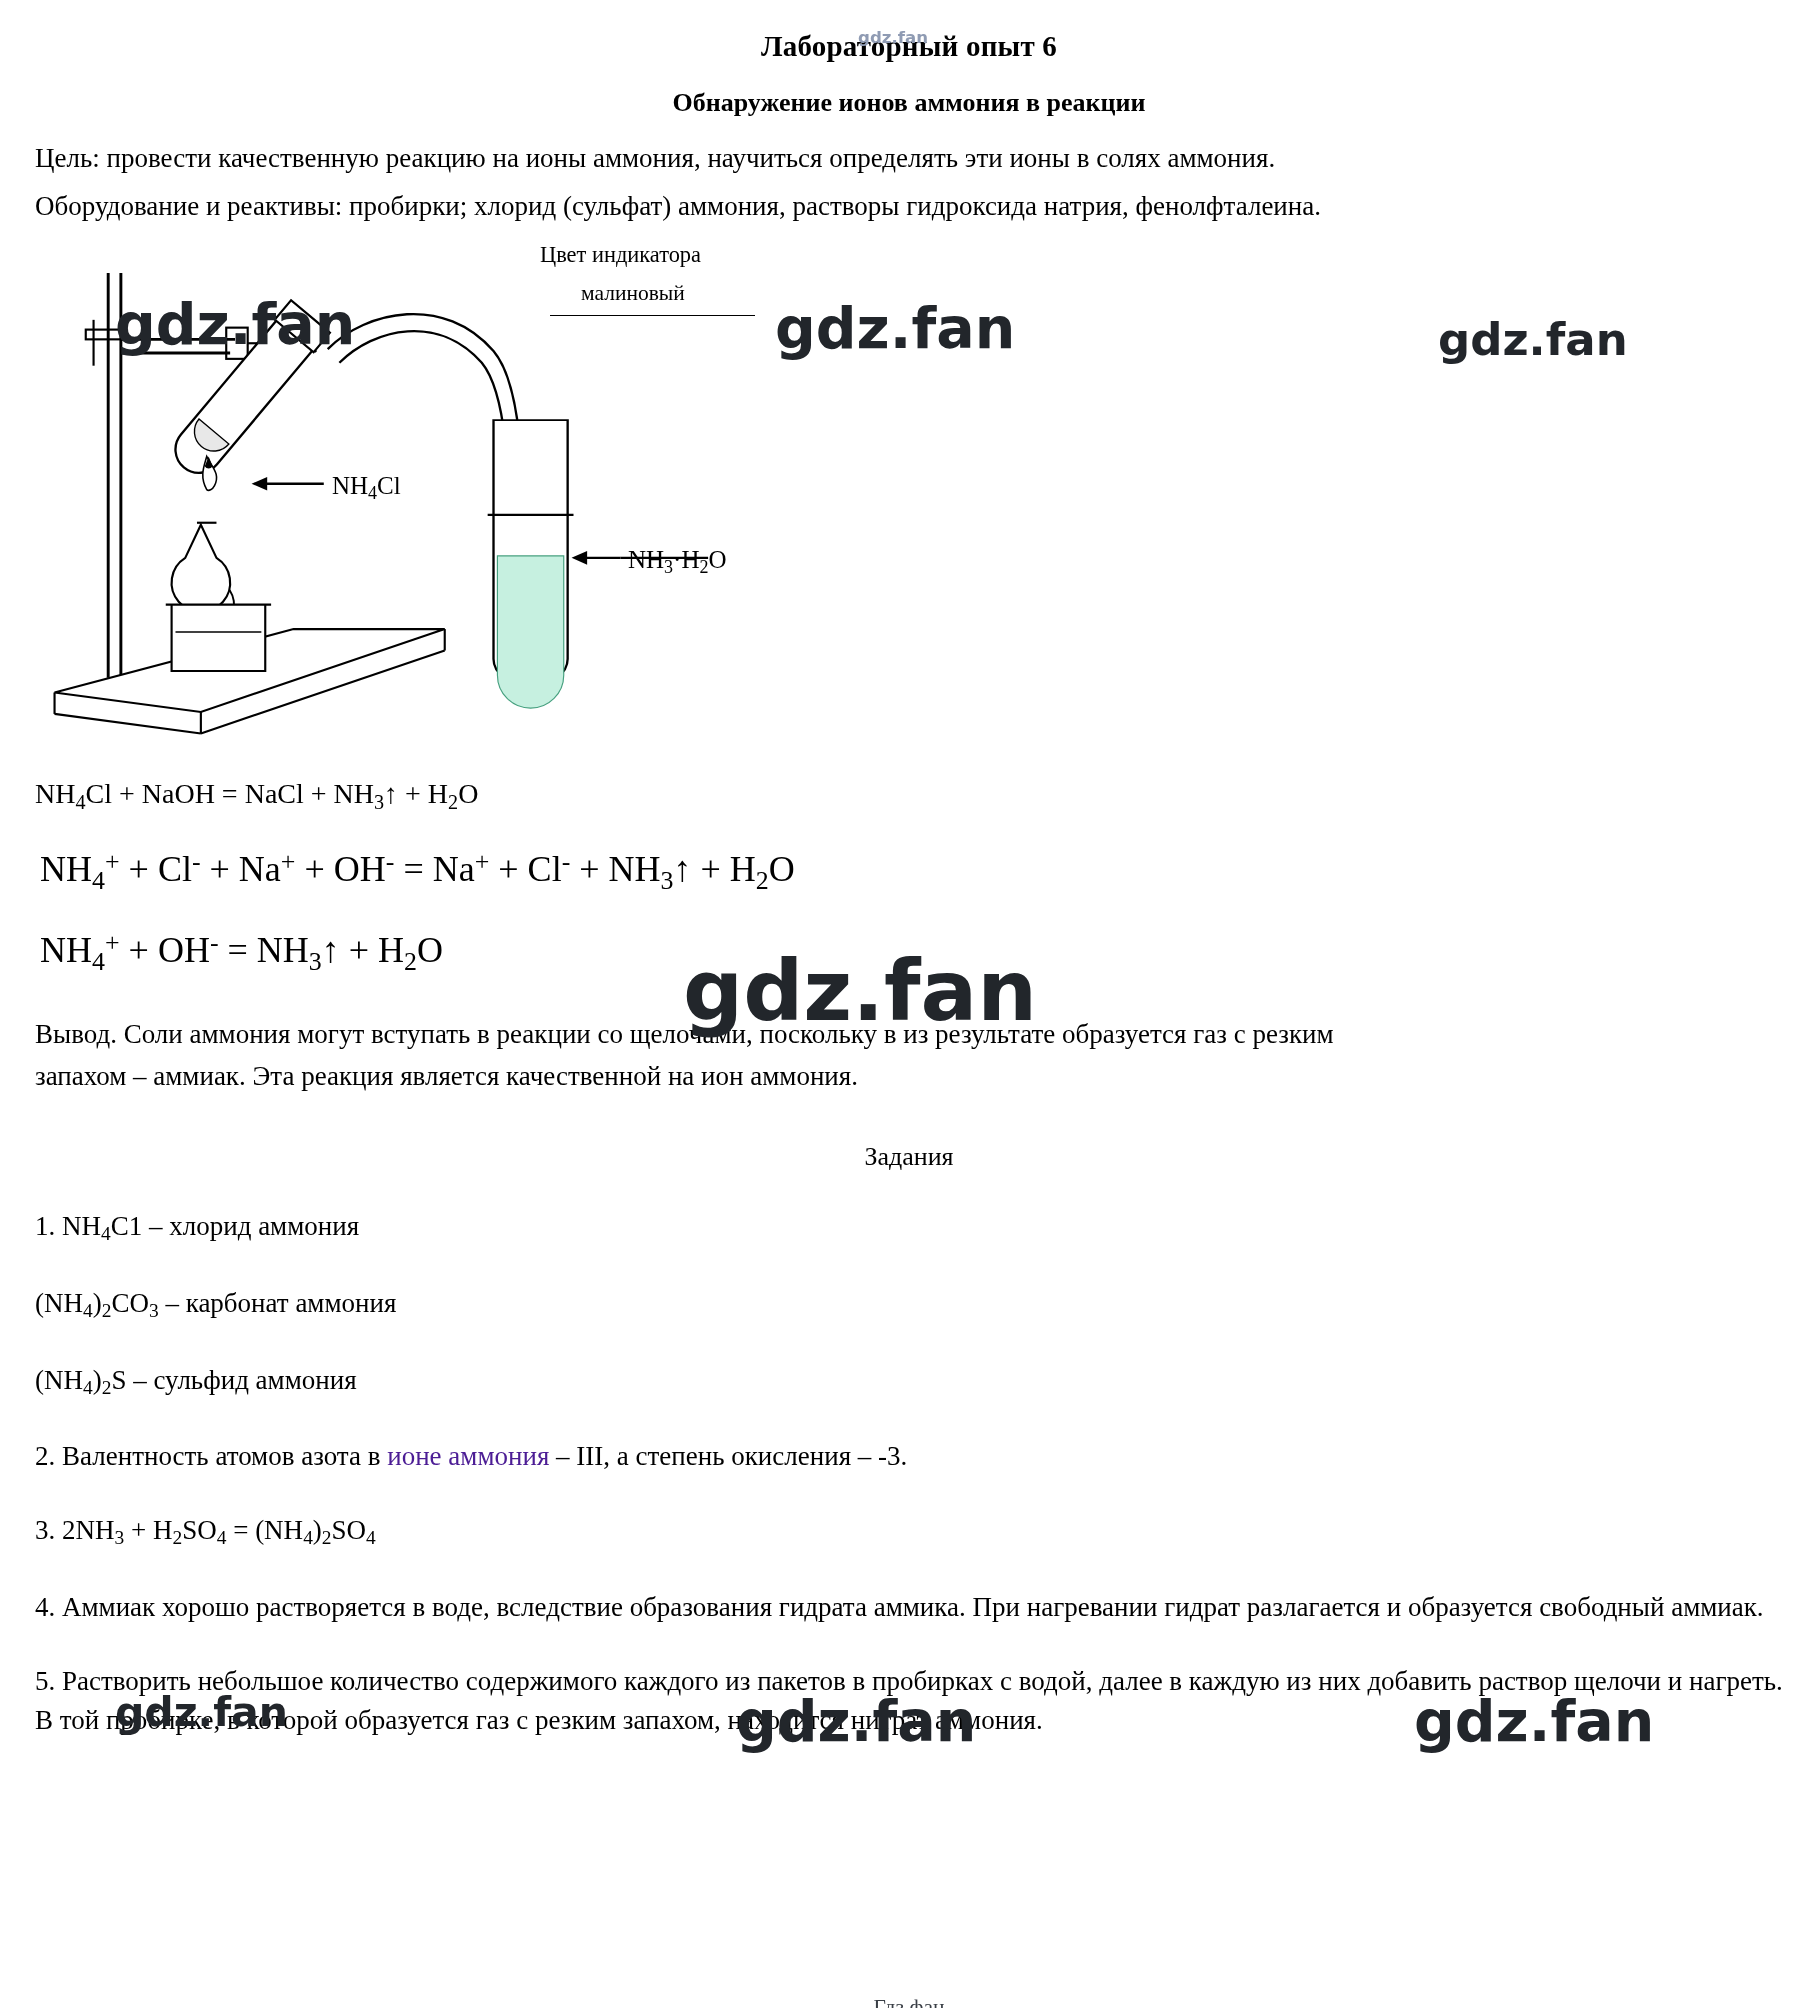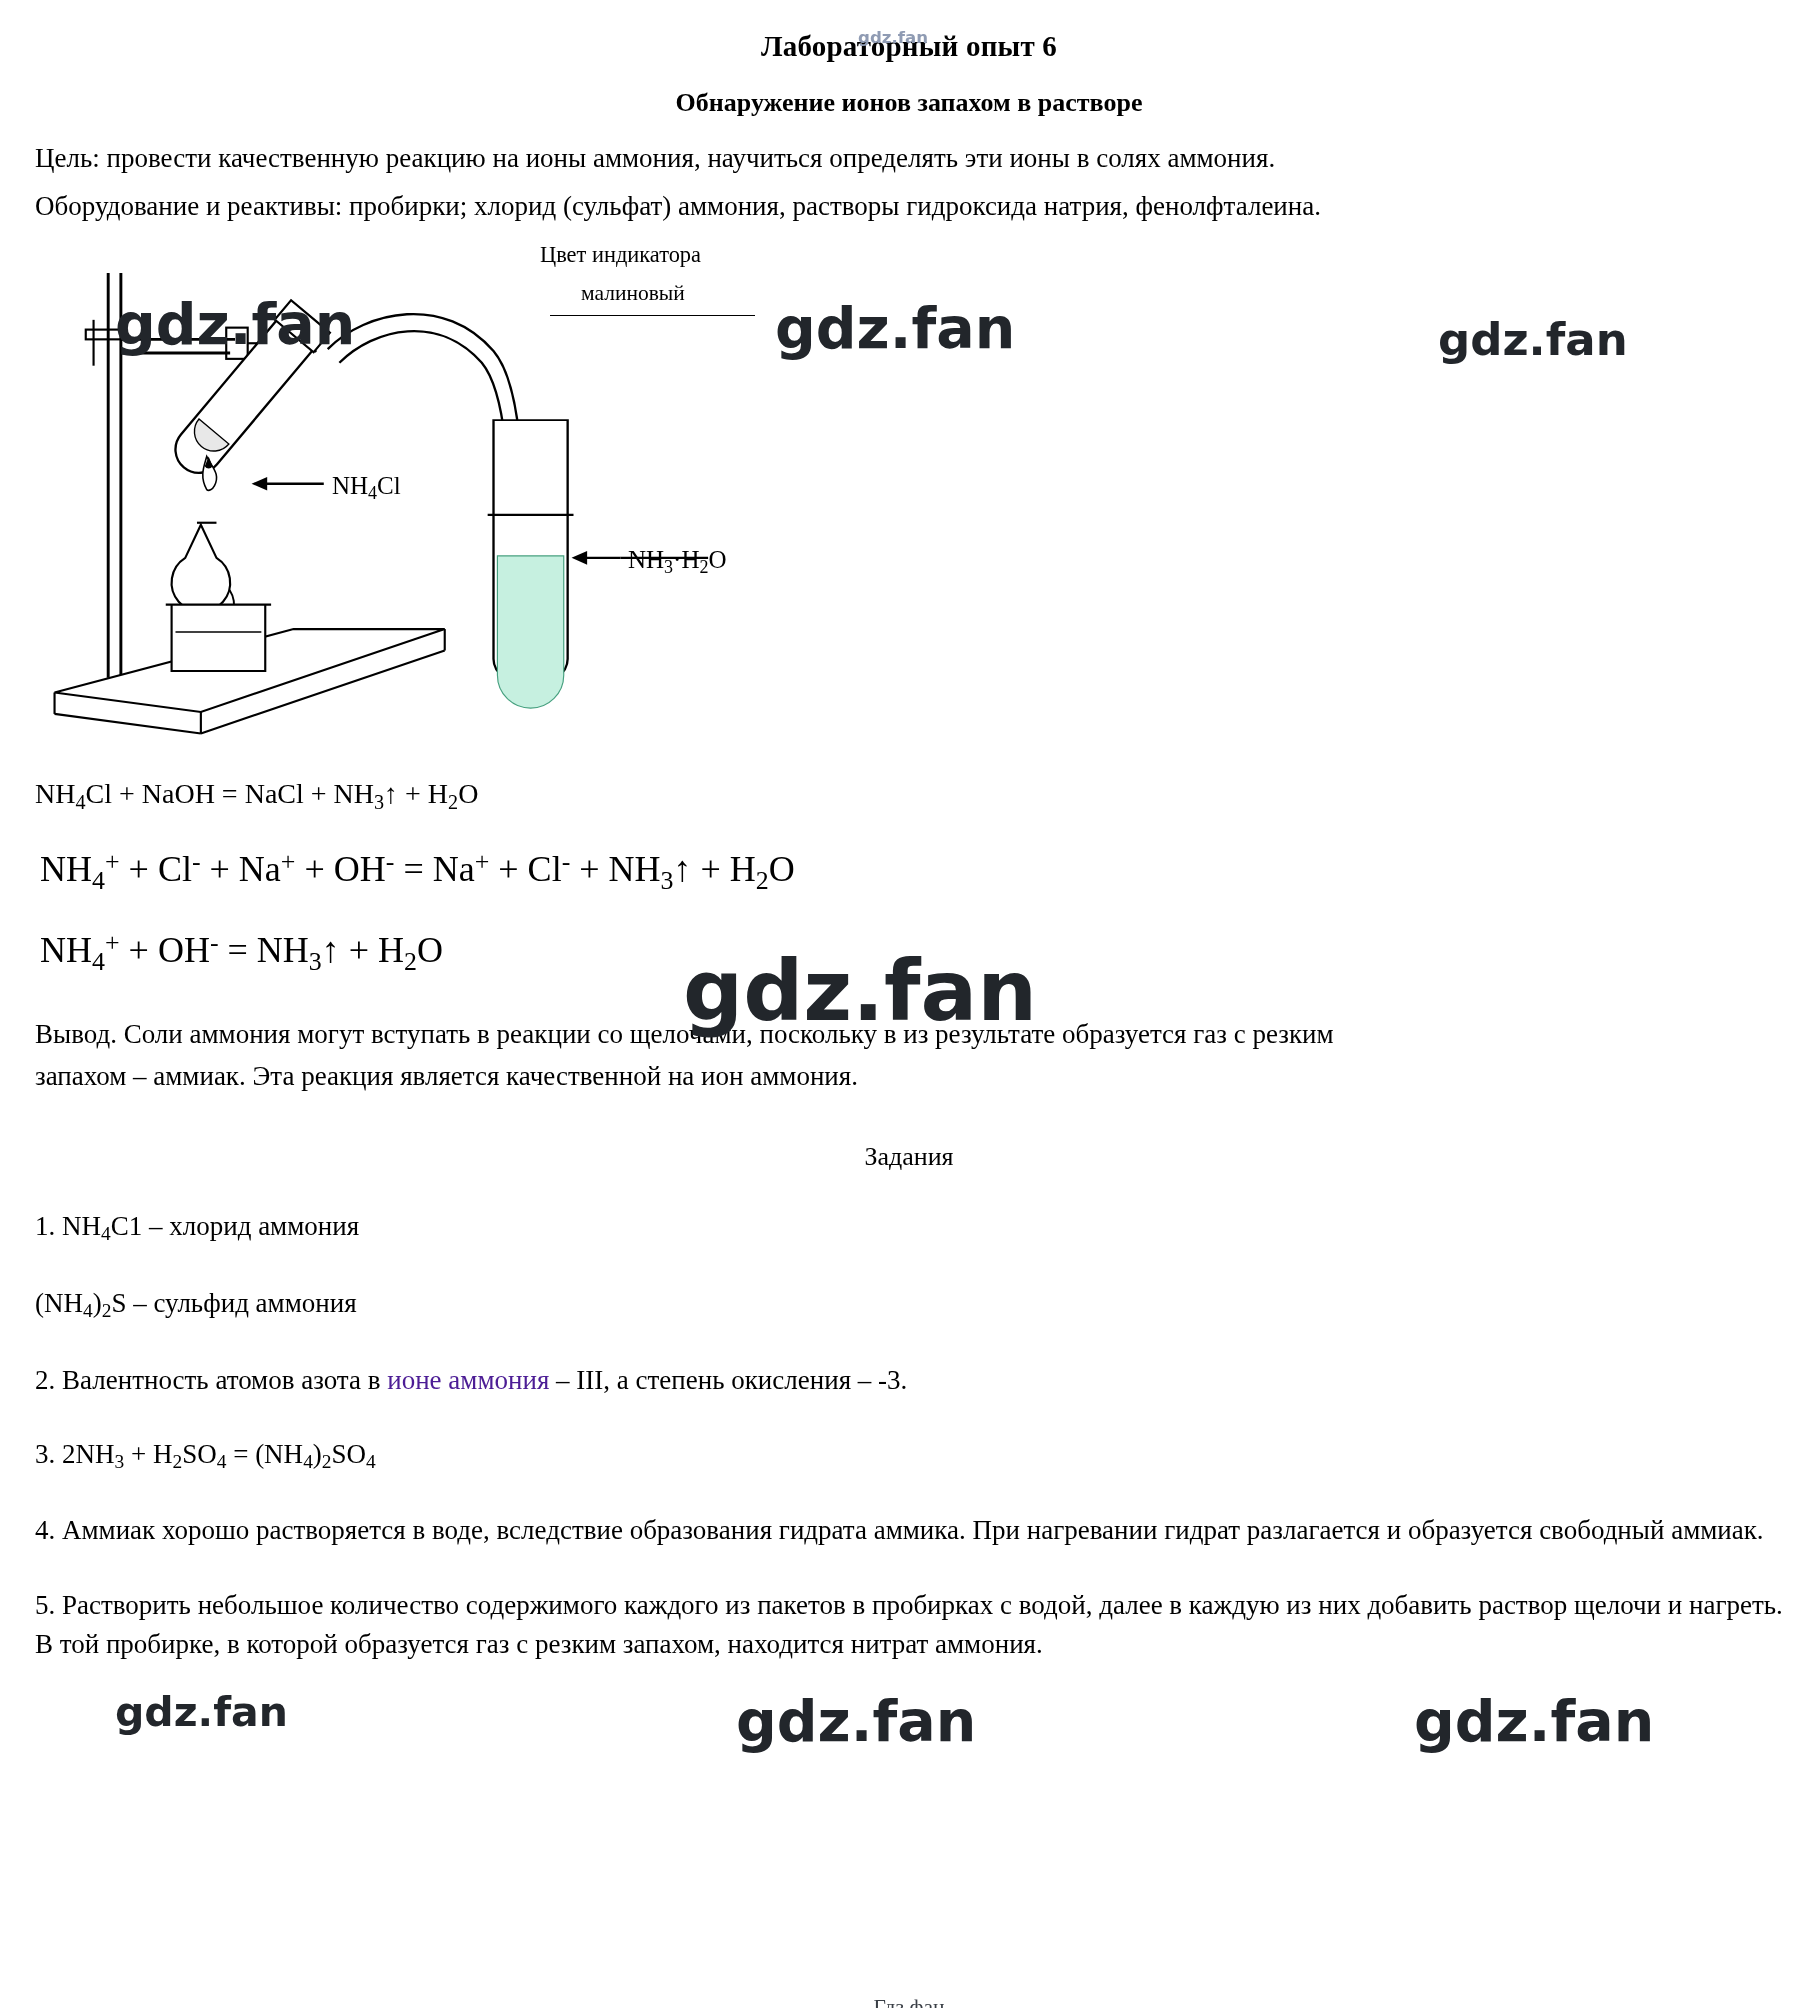--- a/index.html
+++ b/index.html
@@ -139,21 +139,21 @@
   <div class="wm wm-c">gdz.fan</div>
   <div class="wm wm-d">gdz.fan</div>
   <div class="wm wm-e">gdz.fan</div>
   <div class="wm wm-f">gdz.fan</div>
   <div class="wm wm-g">gdz.fan</div>
   <div class="wm wm-foot">Гдз.фан</div>
 
   <div class="content">
 
     <div class="title">Лабораторный опыт 6</div>
-    <div class="subtitle">Обнаружение ионов запахом в растворе</div>
+    <div class="subtitle">Обнаружение ионов аммония в реакции</div>
 
     <div class="para">Цель: провести качественную реакцию на ионы аммония, научиться определять эти ионы в солях аммония.</div>
     <div class="para tight">Оборудование и реактивы: пробирки; хлорид (сульфат) аммония, растворы гидроксида натрия, фенолфталеина.</div>
 
     <div class="figure-wrap">
 
       <div class="fig-label indicator">Цвет индикатора</div>
       <div class="fig-label malinovy">малиновый</div>
       <div class="underline-ind"></div>
 
@@ -233,20 +233,23 @@
       <div>Вывод. Соли аммония могут вступать в реакции со щелочами, поскольку в из результате образуется газ с резким</div>
       <div>запахом – аммиак. Эта реакция является качественной на ион аммония.</div>
     </div>
 
     <div class="tasks-head">Задания</div>
 
     <div class="task">
       1. NH<sub>4</sub>C1 – хлорид аммония
     </div>
     <div class="task">
+      (NH<sub>4</sub>)<sub>2</sub>CO<sub>3</sub> – карбонат аммония
+    </div>
+    <div class="task">
       (NH<sub>4</sub>)<sub>2</sub>S – сульфид аммония
     </div>
     <div class="task">
       2. Валентность атомов азота в <span class="green">ионе аммония</span> – III, а степень окисления – -3.
     </div>
     <div class="task">
       3. 2NH<sub>3</sub> + H<sub>2</sub>SO<sub>4</sub> = (NH<sub>4</sub>)<sub>2</sub>SO<sub>4</sub>
     </div>
     <div class="task">4. Аммиак хорошо растворяется в воде, вследствие образования гидрата аммика. При нагревании гидрат разлагается и образуется свободный аммиак.</div>
     <div class="task">5. Растворить небольшое количество содержимого каждого из пакетов в пробирках с водой, далее в каждую из них добавить раствор щелочи и нагреть. В той пробирке, в которой образуется газ с резким запахом, находится нитрат аммония.</div>

